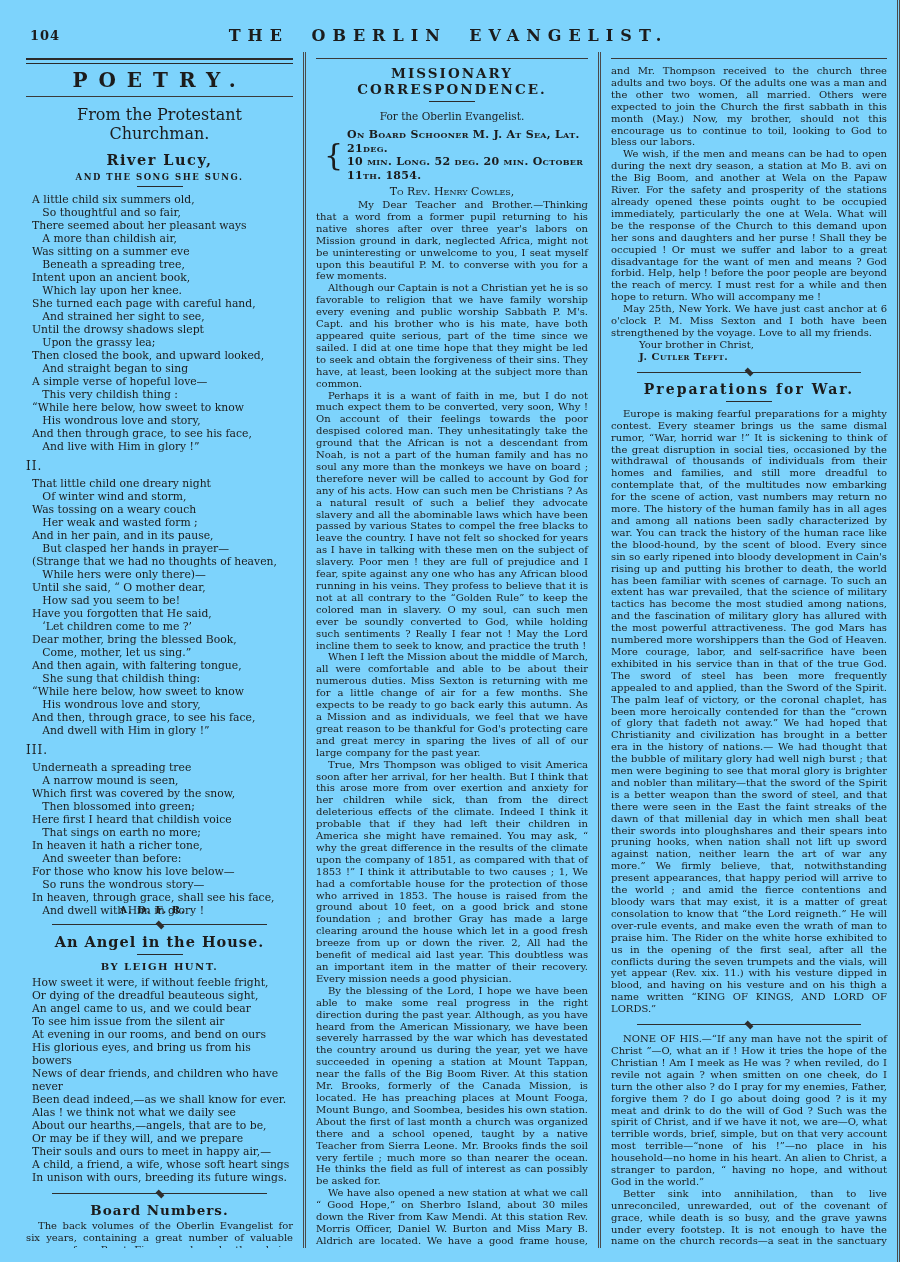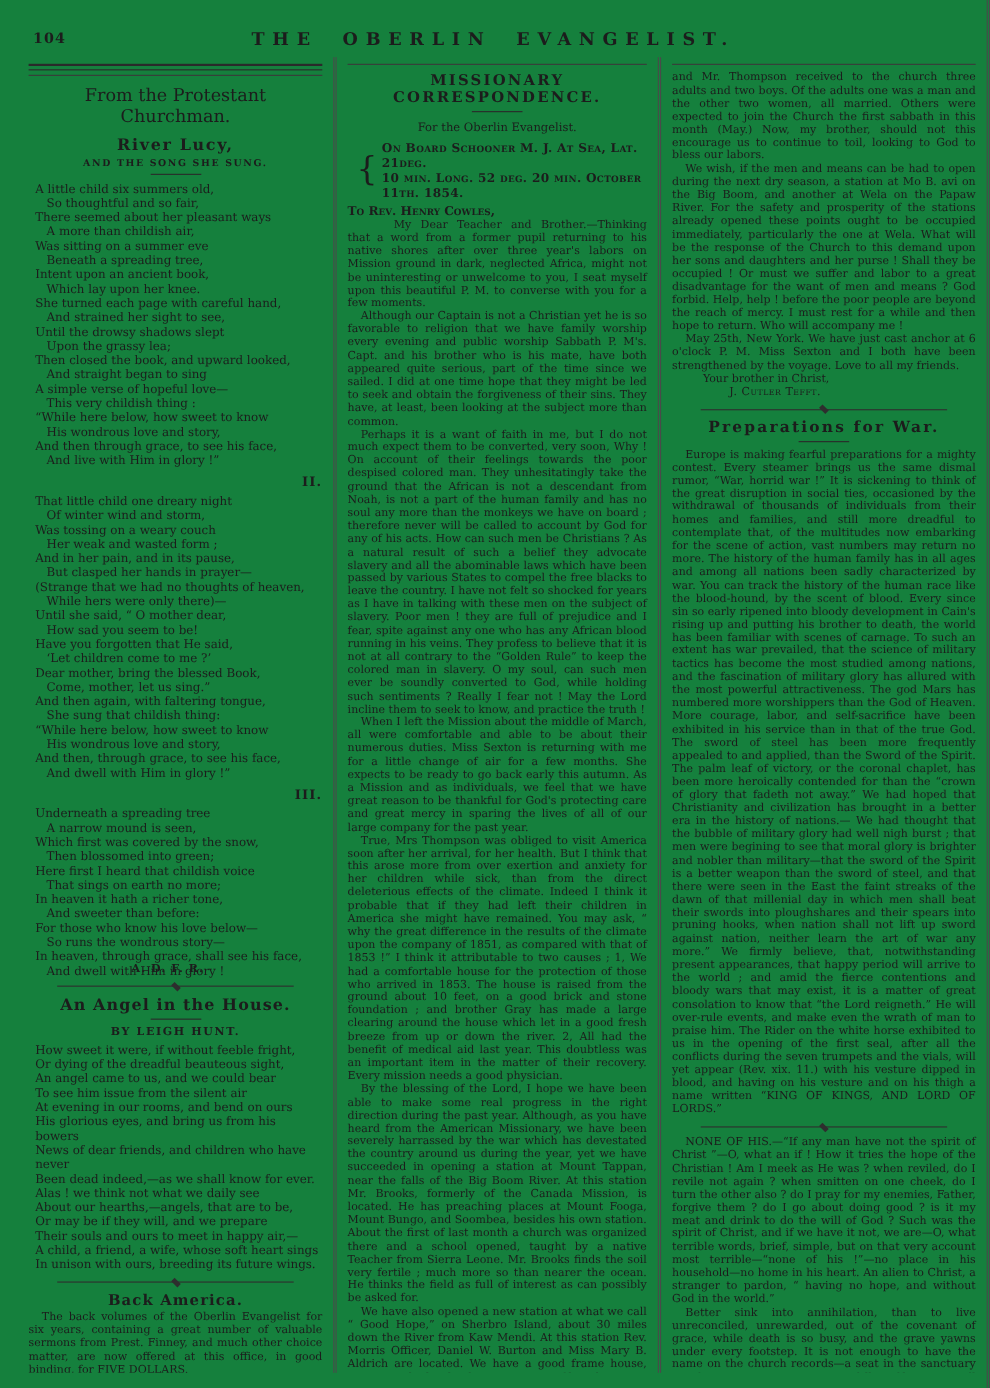--- a/index.html
+++ b/index.html
@@ -1,20 +1,20 @@
 <!DOCTYPE html>
 <html><head>
 <meta charset="utf-8">
 <style>
   html,body{margin:0;padding:0;background:#e9e8e4;}
   .page{
     position:relative;
     width:900px;height:1262px;
     margin:0 auto;
-    background:#15803d;
+    background:#7dd3fc;
     color:#1c1c1c;
     font-family:"DejaVu Serif","Liberation Serif",serif;
     overflow:hidden;
     box-sizing:border-box;
     border-right:3px double #4a4a4a;
   }
   .masthead-row{position:relative;height:52px;padding-top:26px;box-sizing:border-box;}
   .page-number{position:absolute;left:30px;top:28px;font-size:13px;font-weight:bold;letter-spacing:1px;}
   .masthead{margin:0;text-align:center;font-size:16px;font-weight:600;letter-spacing:7px;word-spacing:10px;}
   .columns{display:flex;align-items:stretch;padding:0 4px 0 24px;height:1196px;}
@@ -28,55 +28,56 @@
   .mini-rule{width:46px;border-top:1px solid #2a2a2a;margin:4px auto 6px auto;}
   .orn-rule{position:relative;height:1px;background:#2e2e2e;margin:9px 26px 8px 26px;}
   .orn-diamond{position:absolute;left:50%;top:-3.5px;width:8px;height:8px;background:#2e2e2e;transform:translateX(-50%) rotate(45deg) scaleY(.55);}
 
   .poetry-title{margin:2px 0 0 0;text-align:center;font-size:20px;font-weight:600;letter-spacing:11px;}
   .rule-under-title{border-top:1px solid #3a3a3a;margin:4px 0 8px 0;}
   .source-line{text-align:center;font-size:16px;margin:6px 0 8px 0;}
   .poem-title{margin:4px 0 2px 0;text-align:center;font-size:14.5px;font-weight:bold;letter-spacing:1.5px;}
   .poem-subtitle{text-align:center;font-size:8.5px;letter-spacing:1.5px;font-weight:bold;margin:4px 0 2px 0;}
   .poem{white-space:pre-wrap;font-size:10.8px;line-height:13px;margin:4px 0 0 6px;}
-  .stanza-head{text-align:right;font-size:12px;font-weight:bold;margin:6px 0 4px 0;letter-spacing:1px;}
+  .stanza-head{text-align:left;font-size:12px;font-weight:normal;margin:6px 0 4px 0;letter-spacing:1px;}
   .poem-sig{text-align:center;font-size:10px;font-weight:bold;letter-spacing:1px;margin:-13px 14px 0 0;}
   .angel-title{margin:6px 0 0 0;text-align:center;font-size:14.5px;font-weight:bold;letter-spacing:1px;}
   .byline{text-align:center;font-size:10px;font-weight:bold;letter-spacing:1.5px;margin:3px 0 4px 0;}
   .bn-title{margin:4px 0 2px 0;text-align:center;font-size:13.5px;font-weight:bold;letter-spacing:1px;}
 
   .body-para{margin:0;font-size:10px;line-height:11.9px;text-align:justify;text-indent:12px;}
   .no-indent{text-indent:0;}
   .indent-deep{text-indent:42px;}
 
   .mc-title{margin:2px 0 0 0;text-align:center;font-size:13.5px;font-weight:bold;letter-spacing:2px;}
   .for-line{text-align:center;font-size:10.5px;margin:8px 0 6px 0;}
   .dateline{display:flex;align-items:center;margin:2px 0 2px 8px;}
   .brace{font-size:30px;font-weight:400;line-height:26px;margin-right:4px;}
   .dateline-lines{font-variant:small-caps;font-size:11px;line-height:13.5px;font-weight:600;letter-spacing:.3px;}
-  .salutation{font-variant:small-caps;font-size:11px;font-weight:700;margin:3px 0 1px 0;}
+  .salutation{font-variant:small-caps;font-size:11px;font-weight:400;margin:3px 0 1px 0;text-align:center;}
 
   .sig-row{display:flex;justify-content:space-between;font-size:10px;line-height:12px;margin:0 6px 0 28px;flex-direction:column;}
-  .sig-name{font-variant:small-caps;font-weight:400;letter-spacing:.5px;margin-left:24px;}
+  .sig-name{font-variant:small-caps;font-weight:700;letter-spacing:.5px;}
   .war-title{margin:4px 0 0 0;text-align:center;font-size:14px;font-weight:bold;letter-spacing:2px;}
 </style>
 </head>
 <body>
 
 <div class="page">
 
   <header class="masthead-row">
     <span class="page-number">104</span>
     <h1 class="masthead">THE OBERLIN EVANGELIST.</h1>
   </header>
 
   <div class="columns">
 
     <section class="col col-left">
       <div class="dbl-rule"></div>
+      <h2 class="poetry-title">POETRY.</h2>
       <div class="rule-under-title"></div>
       <div class="source-line">From the Protestant Churchman.</div>
       <h3 class="poem-title">River Lucy,</h3>
       <div class="poem-subtitle">AND THE SONG SHE SUNG.</div>
       <div class="mini-rule"></div>
       <div class="poem">A little child six summers old,
    So thoughtful and so fair,
 There seemed about her pleasant ways
    A more than childish air,
 Was sitting on a summer eve
@@ -146,21 +147,21 @@
 Been dead indeed,—as we shall know for ever.
 Alas ! we think not what we daily see
 About our hearths,—angels, that are to be,
 Or may be if they will, and we prepare
 Their souls and ours to meet in happy air,—
 A child, a friend, a wife, whose soft heart sings
 In unison with ours, breeding its future wings.</div>
       <div class="orn-rule">
           <span class="orn-diamond"></span>
         </div>
-      <h3 class="bn-title">Back America.</h3>
+      <h3 class="bn-title">Board Numbers.</h3>
       <p class="body-para">The back volumes of the Oberlin Evangelist for six years, containing a great number of valuable sermons from Prest. Finney, and much other choice matter, are now offered at this office, in good binding, for FIVE DOLLARS.</p>
 
     </section>
 
     <section class="col col-mid">
       <div class="thin-rule"></div>
       <h2 class="mc-title">MISSIONARY CORRESPONDENCE.</h2>
       <div class="mini-rule"></div>
       <div class="for-line">For the Oberlin Evangelist.</div>
       <div class="dateline">

